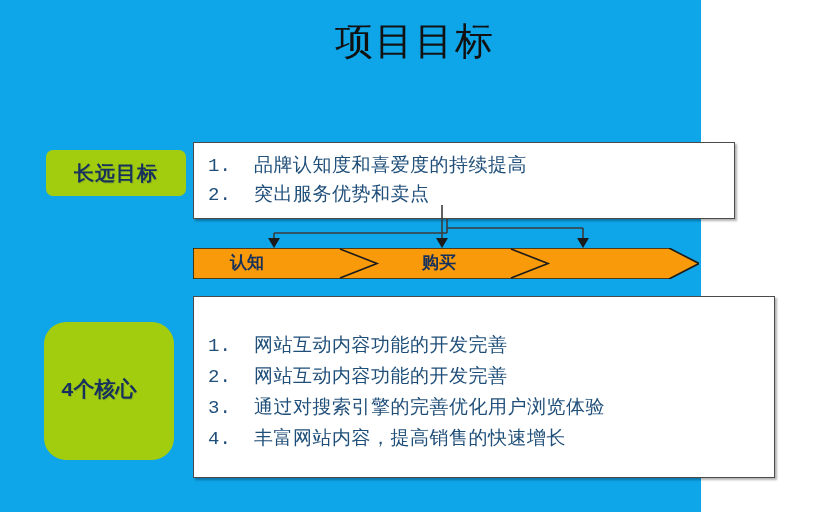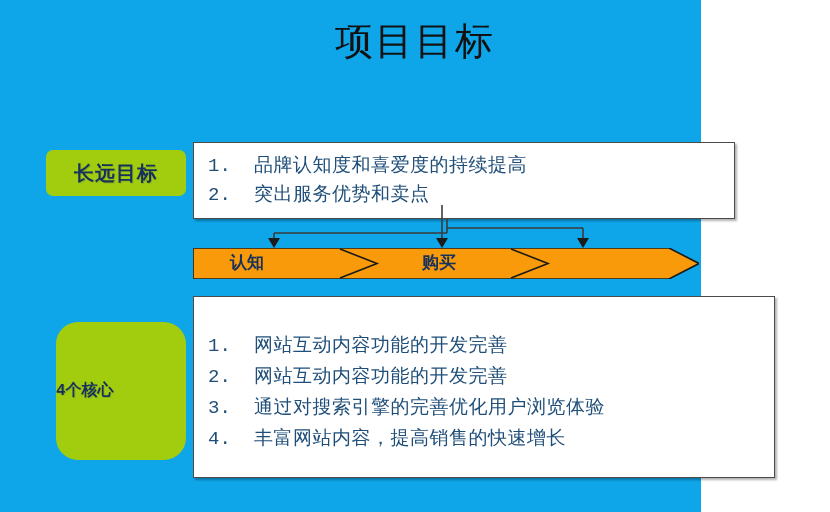--- a/index.html
+++ b/index.html
@@ -50,29 +50,30 @@
     top: 150px;
     width: 140px;
     height: 46px;
     display: flex;
     align-items: center;
     justify-content: center;
     font-size: 20px;
     letter-spacing: 1px;
   }
   #label-core-tasks {
-    left: 56px;
+    left: 44px;
     top: 322px;
     width: 130px;
     height: 138px;
     border-radius: 22px;
     display: flex;
     flex-direction: column;
     justify-content: center;
-    font-size: 16px;
+    padding-left: 17px;
+    font-size: 21px;
     line-height: 28px;
   }
   #label-core-tasks .ln {
     display: block;
     white-space: pre;
   }
 
   
   .content-box {
     position: absolute;

